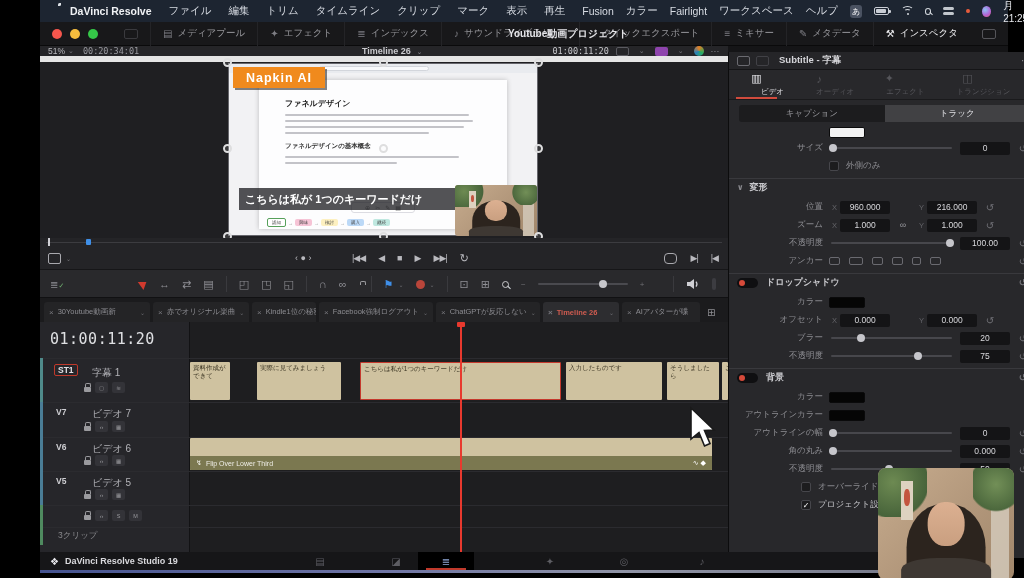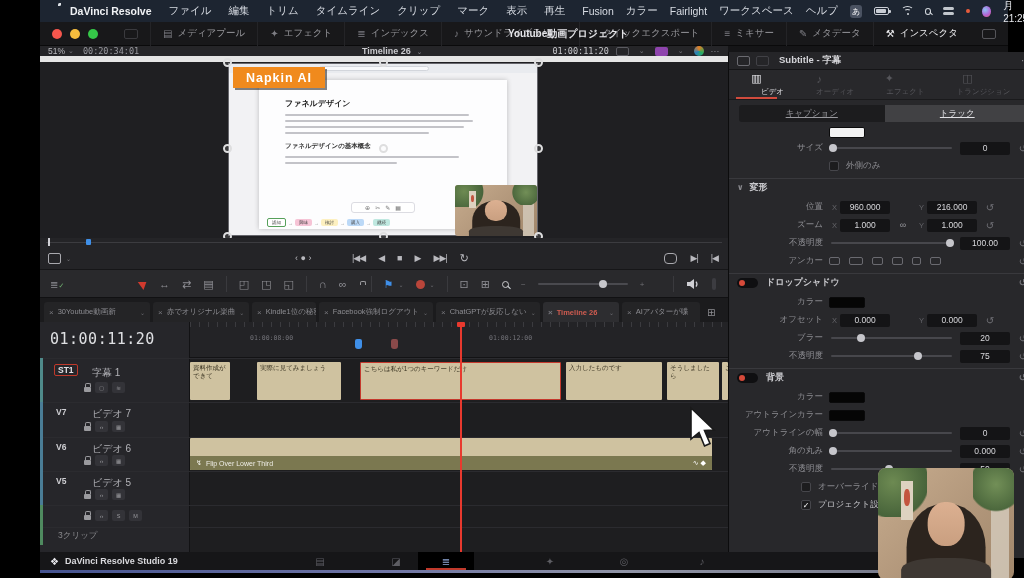--- a/index.html
+++ b/index.html
@@ -62,21 +62,21 @@
   .ihead .dots{margin-left:auto;color:#8a8a8f;font-size:10px;letter-spacing:1px;}
   .itabs{display:flex;height:30px;border-bottom:1px solid #1a1a1c;}
   .itab{flex:1;display:flex;flex-direction:column;align-items:center;justify-content:center;gap:2px;position:relative;}
   .itab .tg{font-size:11px;color:#55555a;}
   .itab .tl2{font-size:7.5px;color:#55555a;white-space:nowrap;margin-left:32px;}
   .itab.on .tg{color:#e8e8ec;}
   .itab.on .tl2{color:#d8d8dc;}
   .itab.on::after{content:"";position:absolute;bottom:0;left:12%;width:76%;height:2px;background:#d14b3d;}
   .itab.lit .tg,.itab.lit .tl2{color:#98989d;}
   .seg{display:flex;margin:5px 10px;height:17px;border-radius:3px;overflow:hidden;background:#1c1c1e;}
-  .seg div{flex:1;display:flex;align-items:center;justify-content:center;font-size:8.5px;color:#9a9a9f;text-decoration:underline;}
+  .seg div{flex:1;display:flex;align-items:center;justify-content:center;font-size:8.5px;color:#9a9a9f;}
   .seg .on{background:#414144;color:#e2e2e6;}
   .irow{display:flex;align-items:center;height:14px;margin:4px 10px 0 6px;font-size:8.5px;}
   .ilabel{width:88px;text-align:right;margin-right:6px;color:#8e8e93;white-space:nowrap;}
   .axis{color:#636368;font-size:7.5px;margin:0 3px;}
   .ifield{width:50px;height:13px;background:#141416;border-radius:2px;color:#d8d8dc;text-align:center;font-size:8.5px;line-height:13px;}
   .gap26{width:26px;display:flex;justify-content:center;color:#9a9a9f;font-size:9px;}
   .itrack{flex:1;height:2px;background:#47474c;border-radius:1px;position:relative;margin:0 8px 0 2px;}
   .ithumb{position:absolute;top:-3px;width:8px;height:8px;border-radius:50%;background:#c6c6cb;margin-left:-4px;}
   .ireset{width:14px;margin-left:6px;color:#707076;font-size:10px;text-align:center;}
   .isec{display:flex;align-items:center;height:18px;margin-top:5px;border-top:1px solid #39393d;padding:0 10px 0 8px;font-size:9px;color:#c9c9cd;font-weight:bold;}
@@ -310,20 +310,21 @@
           <span class="chip" style="background:#f6c4d6">興味</span>
           <span class="farrow">→</span>
           <span class="chip" style="background:#fdf0c0">検討</span>
           <span class="farrow">→</span>
           <span class="chip" style="background:#bcd9f7">購入</span>
           <span class="farrow">→</span>
           <span class="chip" style="background:#bfe8e0">継続</span>
         </div>
       </div>
       <div class="banner">Napkin AI</div>
+      <div class="subband">こちらは私が 1つのキーワードだけ</div>
       <div class="cam" style="left:226px;top:121px;width:82px;height:51px;border-radius:3px">
         <i class="door"></i>
           <i class="plantL"></i>
           <i class="plantR"></i>
           <i class="art"></i>
         <i class="hair"></i>
           <i class="face"></i>
           <i class="body"></i>
       </div>
 
@@ -445,27 +446,20 @@
     </div>
     <div class="ttab" style="width:78px">
       <span class="x">×</span>
       <span>AIアバターが喋</span>
     </div>
     <span class="addtl">⊞</span>
   </div>
 
   <div class="timeline">
     <div class="headcol"></div>
-    <div class="ruler">
-      <span class="ticks"></span>
-      <span class="rlab mono" style="left:60px">01:00:08:00</span>
-      <span class="rlab mono" style="left:299px">01:00:12:00</span>
-      <span class="marker" style="left:165px;background:#3f8fe8"></span>
-      <span class="marker" style="left:201px;background:#8a4a4a"></span>
-    </div>
     <span class="bigtc mono">01:00:11:20</span>
 
     <span class="rowline" style="top:36px"></span>
     <span class="rowline" style="top:80px"></span>
     <span class="rowline" style="top:115px"></span>
     <span class="rowline" style="top:149px"></span>
     <span class="rowline" style="top:183px"></span>
     <span class="rowline" style="top:205px"></span>
 
     <span class="trackstrip" style="top:36px;height:44px;background:#4f8a8a"></span>

